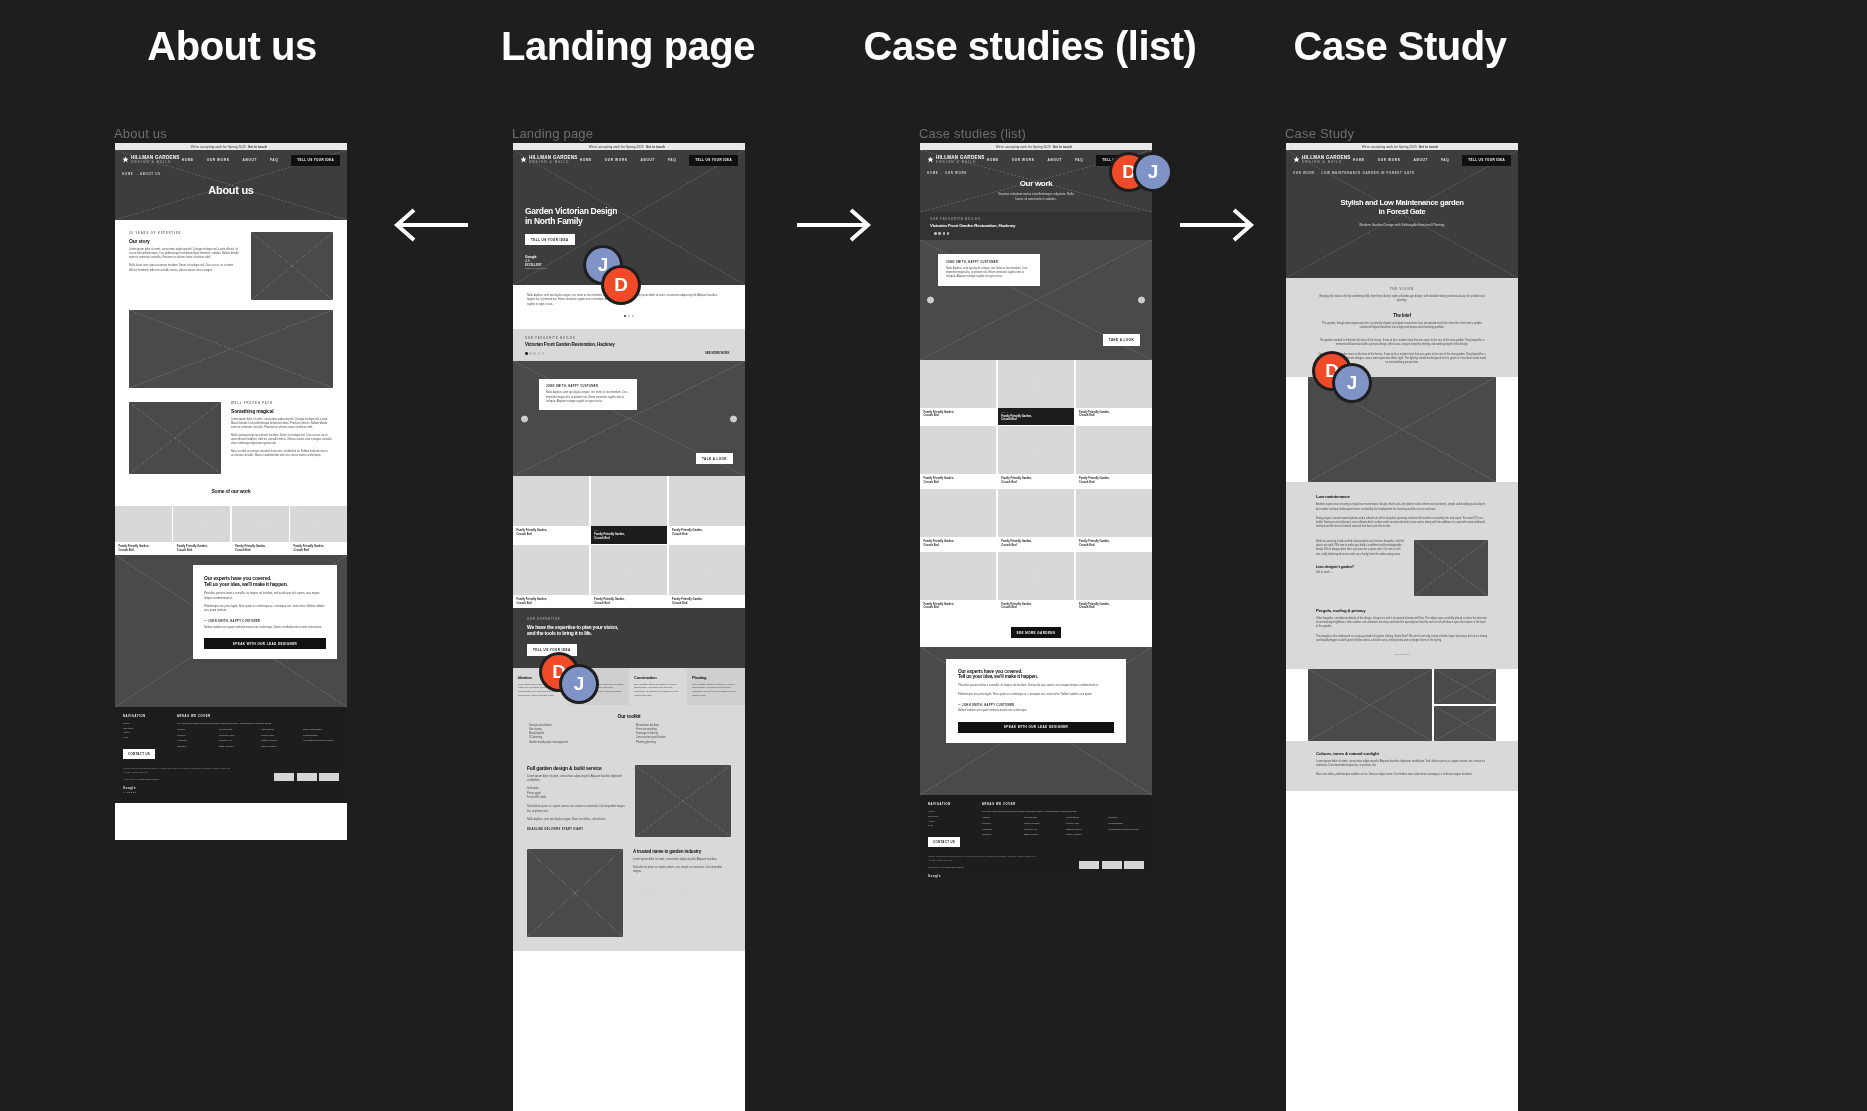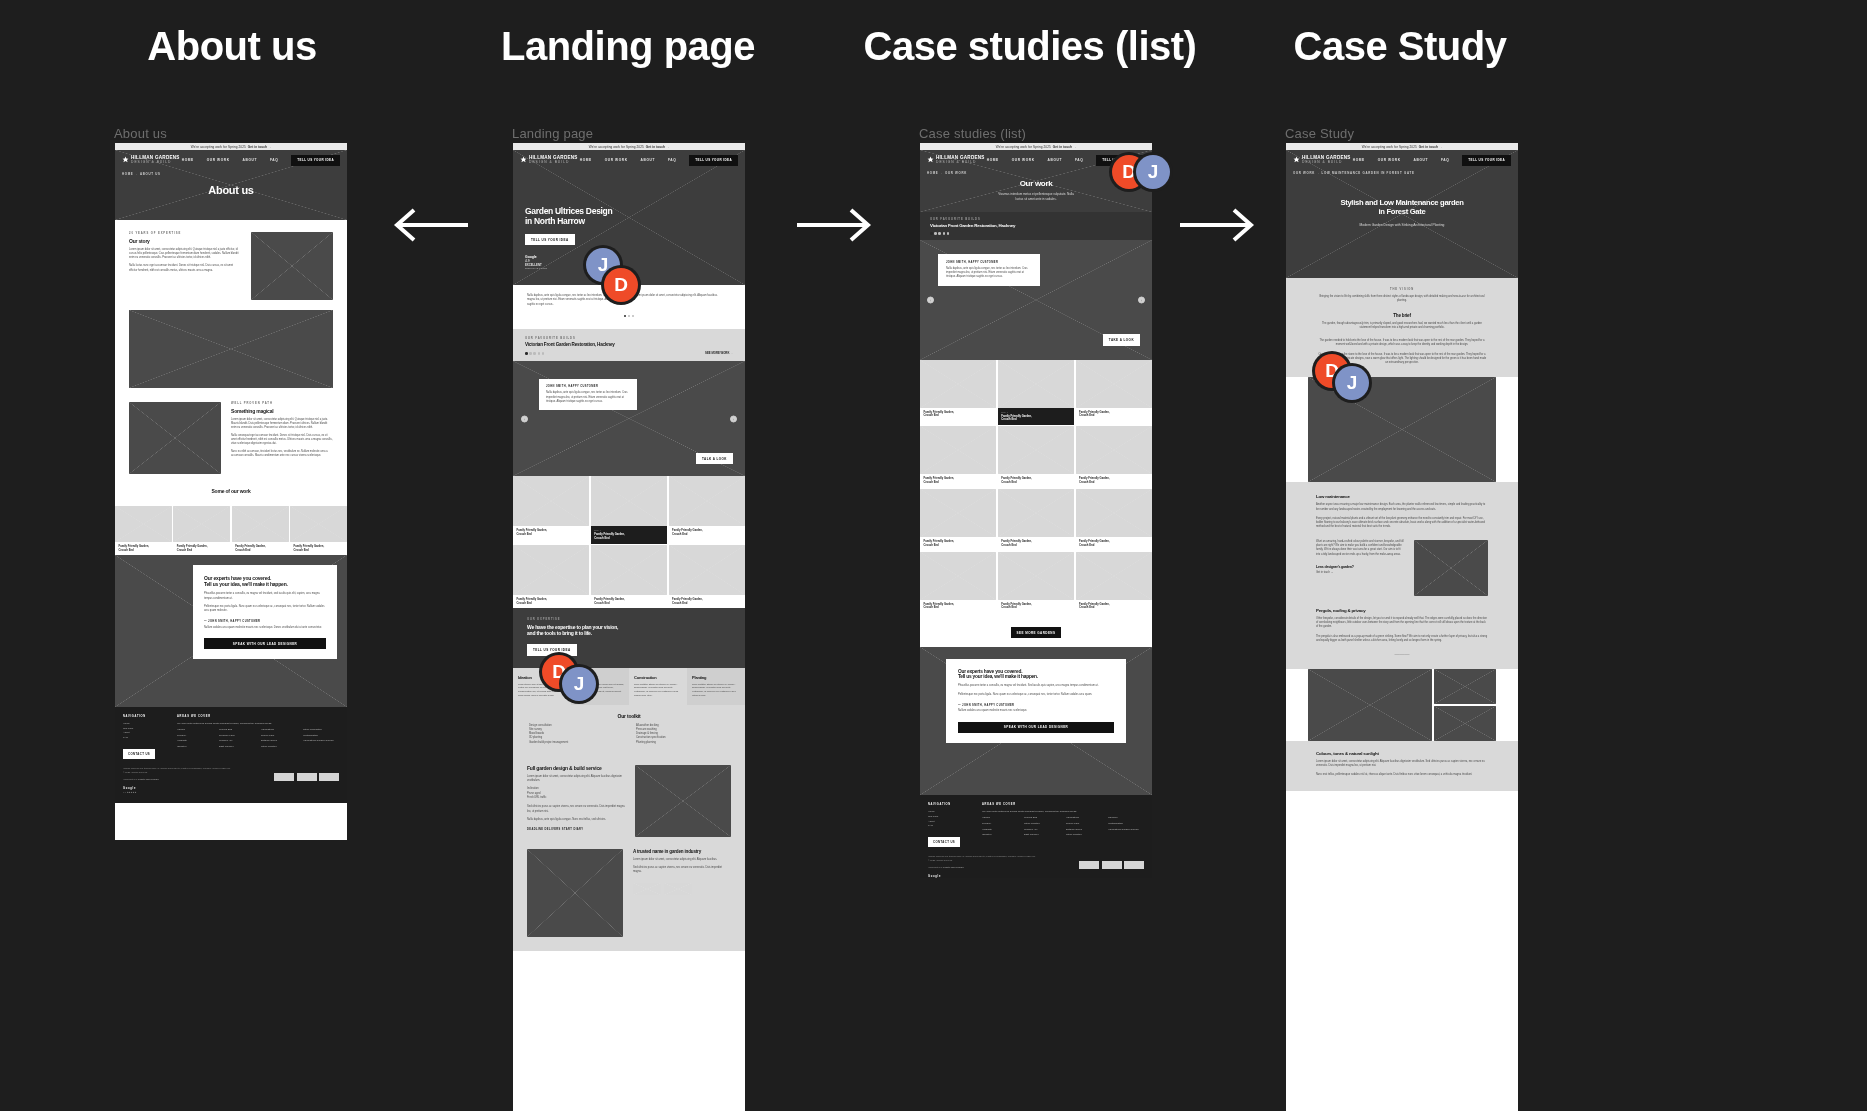--- a/index.html
+++ b/index.html
@@ -345,22 +345,22 @@
         <div class="navlinks">
           <span>HOME</span>
           <span>OUR WORK</span>
           <span>ABOUT</span>
           <span>FAQ</span>
         </div>
         <div class="navcta">TELL US YOUR IDEA</div>
       </div>
 
       <div style="padding:0 12px; margin-top:38px; position:relative; z-index:2;">
-        <div class="hero-h1" style="font-size:8.5px;">Garden Ultrices Design</div>
-        <div class="hero-h1" style="font-size:8.5px;">in North Harrow</div>
+        <div class="hero-h1" style="font-size:8.5px;">Garden Victorian Design</div>
+        <div class="hero-h1" style="font-size:8.5px;">in North Family</div>
         <div class="btn-light" style="margin-top:8px;">TELL US YOUR IDEA</div>
         <div style="margin-top:10px;">
           <div style="color:#fff; font-size:3.4px; font-weight:700;">Google</div>
           <div style="color:#fff; font-size:3.2px;">4.9</div>
           <div style="color:#e2e2e2; font-size:2.8px; font-weight:700;">EXCELLENT</div>
           <div style="color:#b9b9b9; font-size:2.4px;">based on 92 reviews</div>
         </div>
       </div>
     </div>
 

